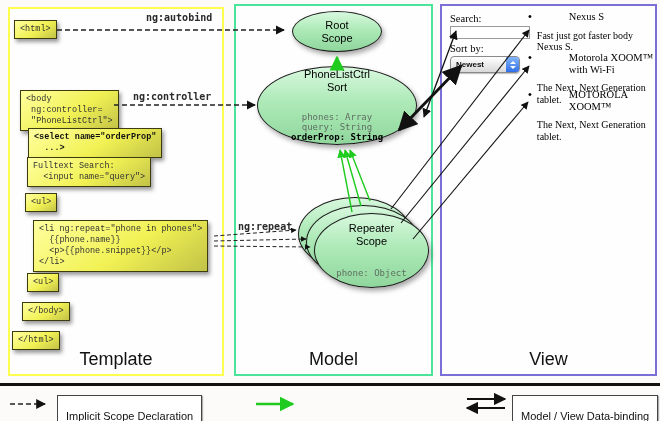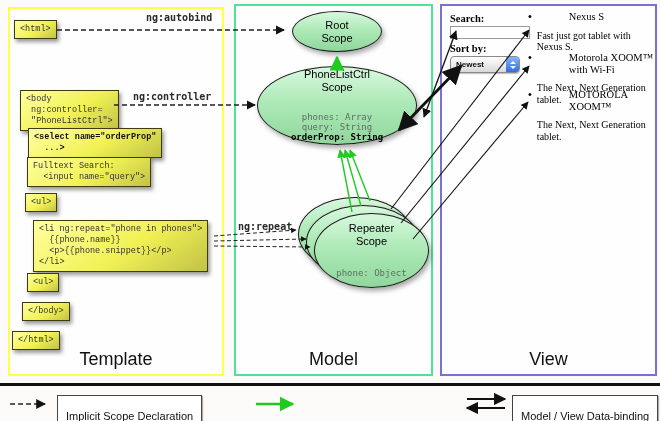--- a/index.html
+++ b/index.html
@@ -18,21 +18,21 @@
   .code.bold{font-weight:bold;color:#111;}
   .edge-label{position:absolute;font-family:"DejaVu Sans Mono",monospace;font-size:10px;
               font-weight:600;color:#2a2a2a;z-index:6;}
   .ellipse{position:absolute;border-radius:50%;border:1.5px solid #1a1a1a;
            background:linear-gradient(180deg,#d8f8de 0%,#aeeab8 45%,#8fd69c 100%);
            box-shadow:2px 3px 5px rgba(0,0,0,.35);z-index:4;
            display:flex;flex-direction:column;align-items:center;justify-content:center;}
   .etitle{white-space:pre;text-align:center;font-size:11px;line-height:1.15;color:#000;}
   .eprop{font-family:"DejaVu Sans Mono",monospace;font-size:9px;line-height:1.1;color:#5f6f62;}
   .eprop.bold{font-weight:bold;color:#000;}
-  .view-widget-label{position:absolute;font-family:"Liberation Serif",serif;font-size:10.5px;color:#000;font-weight:bold;}
+  .view-widget-label{position:absolute;font-family:"Liberation Serif",serif;font-size:10.5px;color:#000;}
   .search-input{position:absolute;left:450px;top:26px;width:74px;height:11px;
                 border:1px solid #9a9a9a;background:#fff;font-size:9px;padding:0 2px;}
   .mac-select{position:absolute;left:450px;top:56px;width:68px;height:15px;
               border:1px solid #8a8a8a;border-radius:4px;overflow:hidden;
               background:linear-gradient(#ffffff,#d9d9d9);display:flex;align-items:center;
               box-shadow:0 1px 1px rgba(0,0,0,.25);}
   .mac-select-text{flex:1;font-size:8px;font-weight:bold;color:#111;padding-left:5px;}
   .mac-select-stepper{width:13px;height:15px;background:linear-gradient(#85b5fa,#2f6fe8);
               display:flex;flex-direction:column;align-items:center;justify-content:center;gap:2px;}
   .tri-up{width:0;height:0;border-left:3px solid transparent;border-right:3px solid transparent;
@@ -85,21 +85,21 @@
   <div class="edge-label" style="left:133px;top:91px">ng:controller</div>
   <div class="edge-label" style="left:238px;top:221px">ng:repeat</div>
 
   <div class="ellipse" style="left:292px;top:11px;width:88px;height:39px">
     <div class="etitle">Root
 Scope</div>
   </div>
 
   <div class="ellipse" style="left:257px;top:66px;width:158px;height:77px">
     <div class="etitle">PhoneListCtrl
-Scope</div>
+Sort</div>
     <div class="eprop" style="margin-top:20px">phones: Array</div>
     <div class="eprop">query: String</div>
     <div class="eprop bold">orderProp: String</div>
   </div>
 
   <div class="ellipse" style="left:298px;top:197px;width:112px;height:72px"></div>
   <div class="ellipse" style="left:306px;top:205px;width:112px;height:72px"></div>
   <div class="ellipse" style="left:314px;top:213px;width:113px;height:73px">
     <div class="etitle">Repeater
 Scope</div>
@@ -114,21 +114,21 @@
     <span class="mac-select-stepper">
         <i class="tri-up"></i>
         <i class="tri-down"></i>
       </span>
   </div>
 
   <div class="view-item" style="top:11px">
     <span class="bullet">•</span>
     <div>
       <div class="vi-title">Nexus S</div>
-      <div class="vi-desc">Fast just got tablet with Nexus S.</div>
+      <div class="vi-desc">Fast just got faster body Nexus S.</div>
     </div>
   </div>
   <div class="view-item" style="top:52px">
     <span class="bullet">•</span>
     <div>
       <div class="vi-title">Motorola XOOM™  with Wi-Fi</div>
       <div class="vi-desc">The Next, Next Generation tablet.</div>
     </div>
   </div>
   <div class="view-item" style="top:89px">

